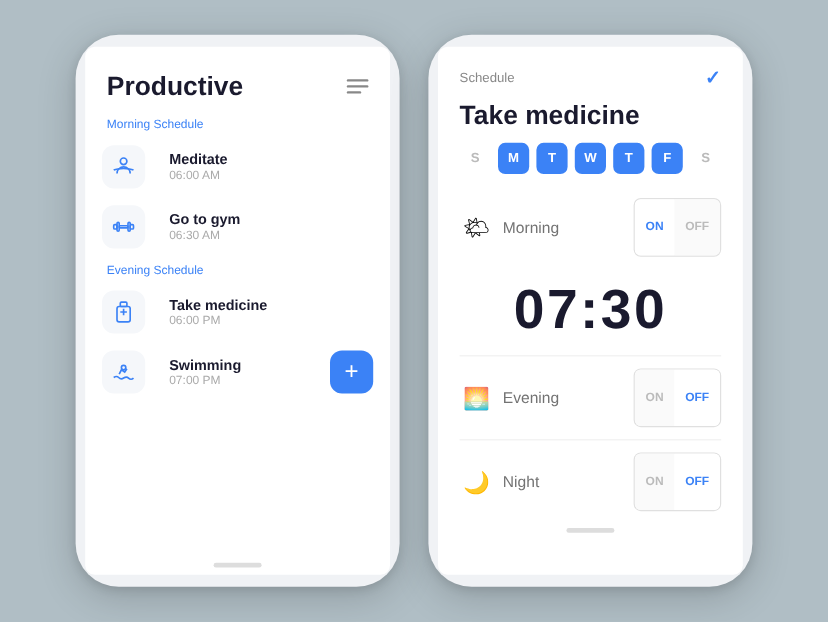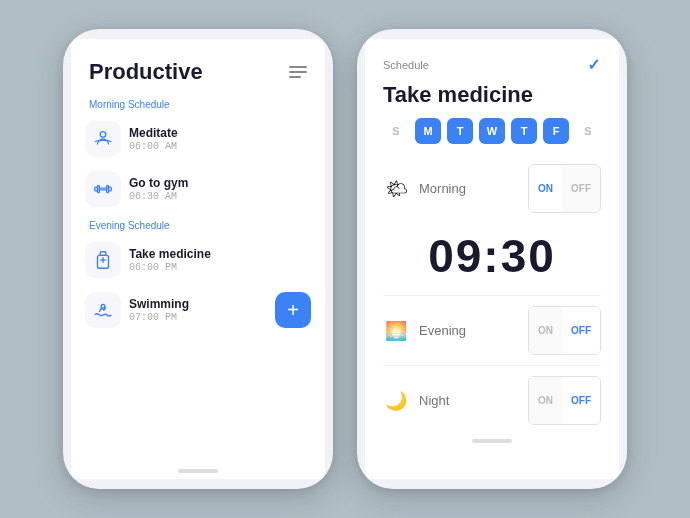--- a/index.html
+++ b/index.html
@@ -77,21 +77,21 @@
       flex: 1;
       overflow: hidden;
       display: flex;
       flex-direction: column;
     }
 
     .task-item {
       display: flex;
       align-items: center;
       padding: 7px 14px;
-      gap: 8px;
+      gap: 20px;
       cursor: pointer;
       transition: background 0.15s;
     }
     .task-item.active {
       background: #f0f6ff;
       border-radius: 10px;
       margin: 0 8px;
     }
     .task-icon-wrap {
       width: 36px;
@@ -112,21 +112,20 @@
     }
     .task-name {
       font-size: 12px;
       font-weight: 600;
       color: #1a1a2e;
     }
     .task-time {
       font-size: 10px;
       color: #aaa;
       margin-top: 1px;
-      font-family: Liberation Mono, monospace;
     }
     .task-dots {
       display: flex;
       gap: 3px;
       align-items: center;
     }
     .dot {
       width: 14px;
       height: 14px;
       border-radius: 3px;
@@ -381,21 +380,21 @@
 
     <div class="toggle-row">
       <div class="toggle-icon">🌤</div>
       <span class="toggle-label">Morning</span>
       <div class="toggle-group">
         <div class="toggle-opt on-active">ON</div>
         <div class="toggle-opt">OFF</div>
       </div>
     </div>
 
-    <div class="time-display">09:30</div>
+    <div class="time-display">07:30</div>
 
     <div class="divider"></div>
 
     <div class="toggle-row">
       <div class="toggle-icon">🌅</div>
       <span class="toggle-label">Evening</span>
       <div class="toggle-group">
         <div class="toggle-opt">ON</div>
         <div class="toggle-opt off-active">OFF</div>
       </div>

